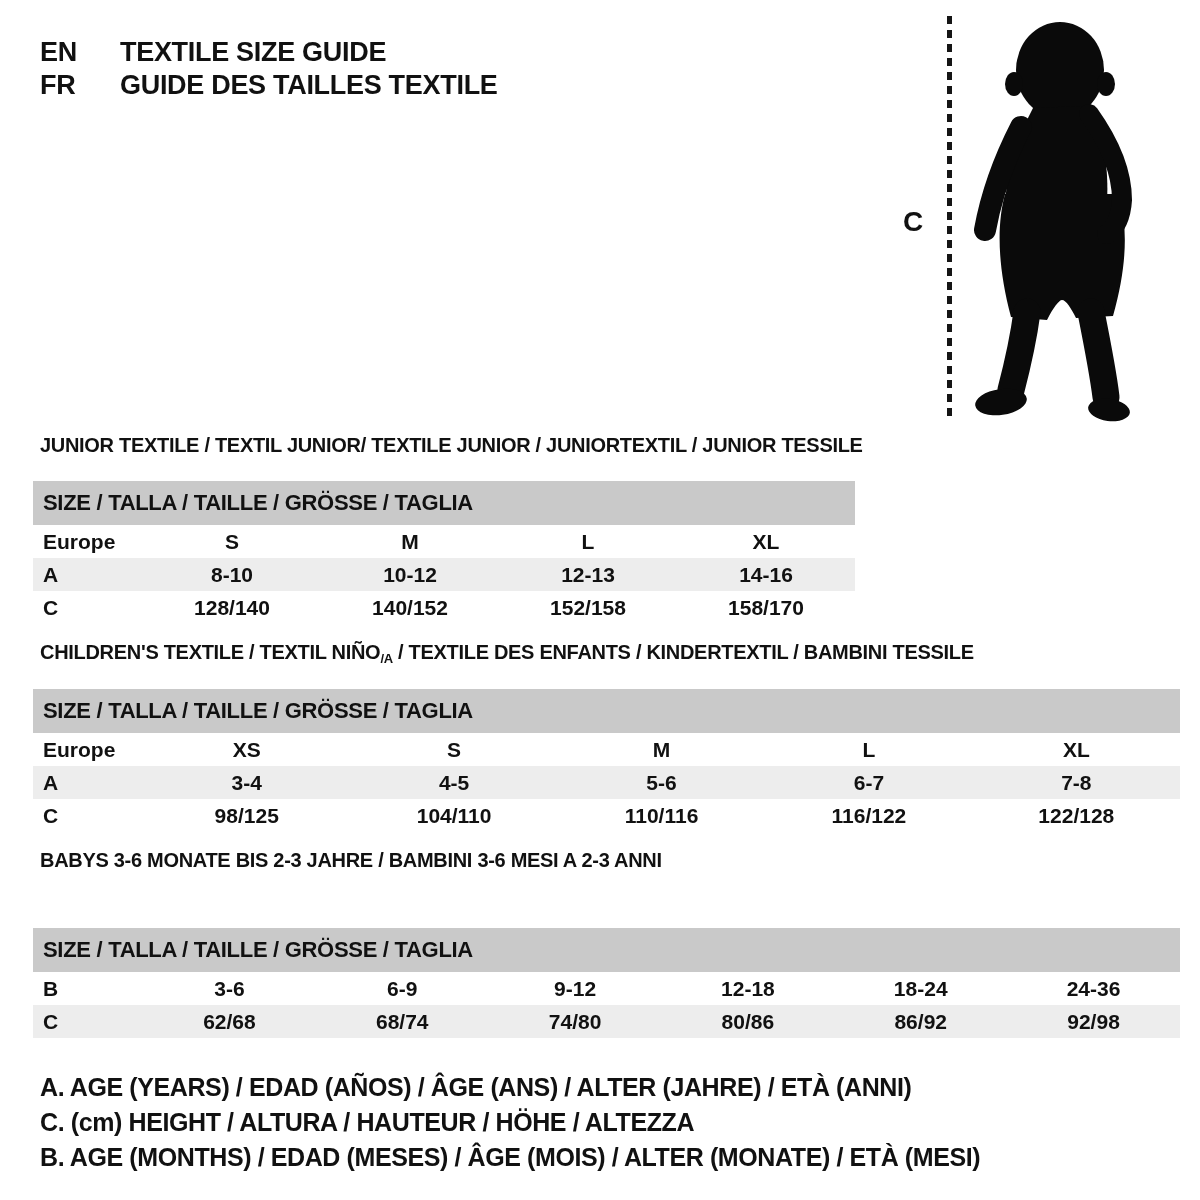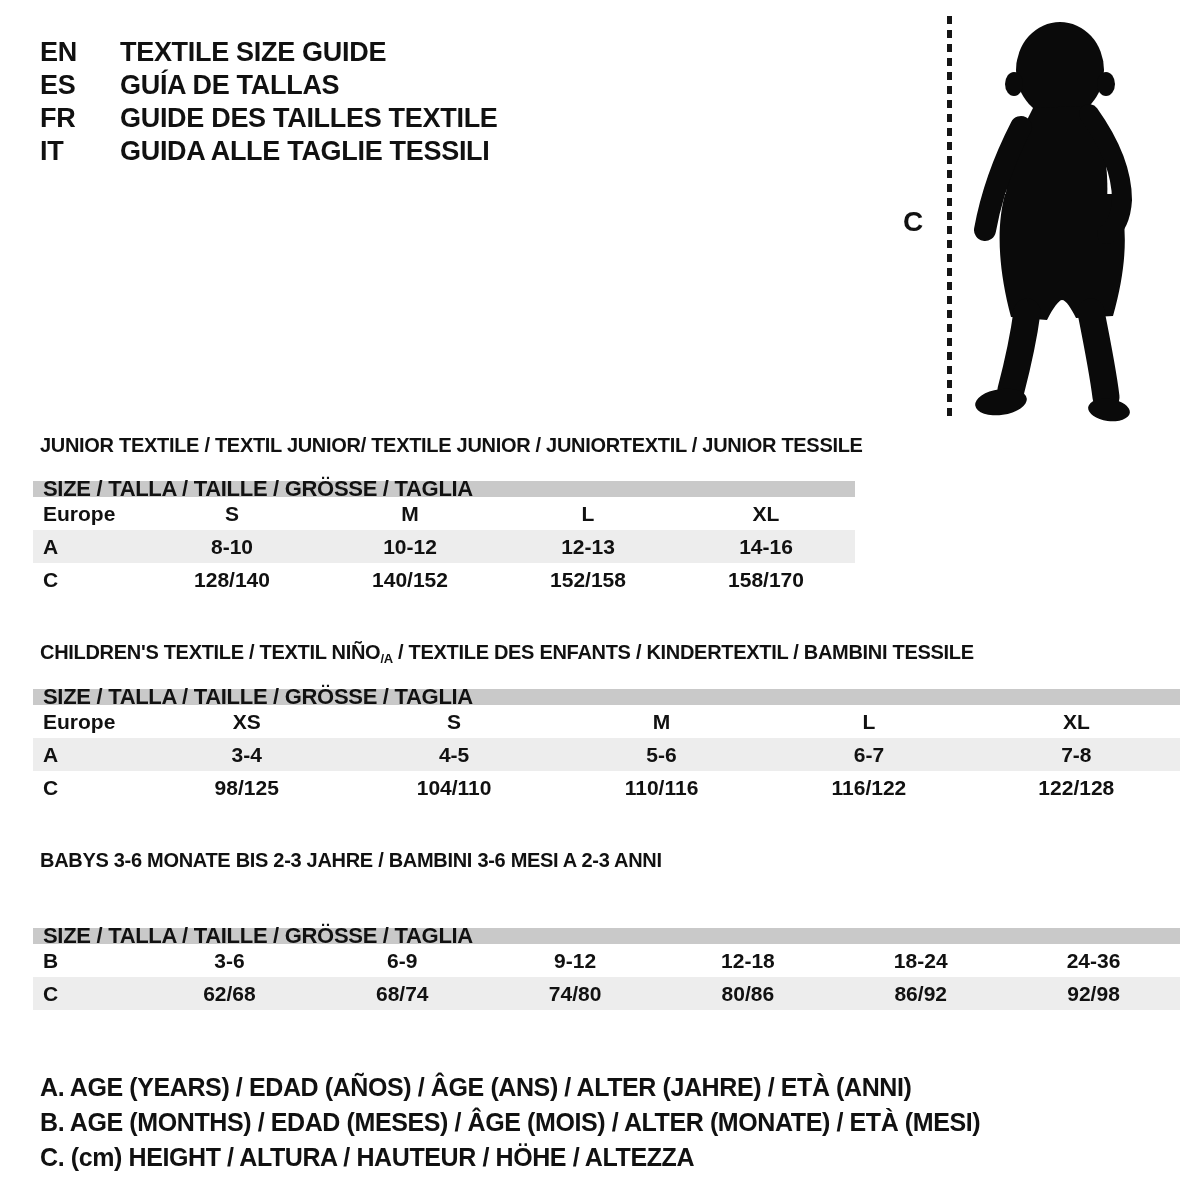--- a/index.html
+++ b/index.html
@@ -17,50 +17,42 @@
     position:absolute; left:947px; top:16px; width:5px; height:400px;
     background:repeating-linear-gradient(180deg,#151515 0px,#151515 8px,transparent 8px,transparent 14px);
   }
   .figure-c { position:absolute; left:903px; top:206px; font-size:28px; font-weight:bold; }
   .silhouette { position:absolute; left:957px; top:12px; width:215px; height:410px; }
   
   .sec-title { position:absolute; left:40px; font-size:20px; font-weight:bold; letter-spacing:-0.3px; white-space:nowrap; }
   .sec-title .subscript { font-size:13px; vertical-align:-4px; }
   
   .stable { position:absolute; left:33px; font-weight:bold; }
-  .thead { height:16px; background:#c9c9c9; display:flex; align-items:center; padding-left:10px; font-size:22px; letter-spacing:-0.3px; }
+  .thead { height:44px; background:#c9c9c9; display:flex; align-items:center; padding-left:10px; font-size:22px; letter-spacing:-0.3px; }
   .trow { display:flex; height:33px; align-items:center; font-size:21px; }
   .trow.band { background:#ededed; }
   .tlabel { width:110px; flex:none; padding-left:10px; }
   .tcell { flex:1; text-align:center; }
   
   .legend { position:absolute; left:40px; top:1070px; font-size:25px; font-weight:bold; letter-spacing:-0.4px; }
   .legend div { height:35px; display:flex; align-items:center; white-space:nowrap; }
 </style>
 </head>
 <body>
 
 <div class="page">
 
   <div class="lang-block">
     <div class="lang-row">
       <span class="lang-code">EN</span>
       <span>TEXTILE SIZE GUIDE</span>
     </div>
     <div class="lang-row">
-      <span class="lang-code">ES</span>
-      <span>GUÍA DE TALLAS</span>
-    </div>
-    <div class="lang-row">
       <span class="lang-code">FR</span>
       <span>GUIDE DES TAILLES TEXTILE</span>
-    </div>
-    <div class="lang-row">
-      <span class="lang-code">IT</span>
-      <span>GUIDA ALLE TAGLIE TESSILI</span>
     </div>
   </div>
 
   <span class="figure-c">C</span>
   <div class="measure-line"></div>
   <svg class="silhouette" viewBox="0 0 215 410" aria-hidden="true">
     <g fill="#0a0a0a" stroke="none">
       <ellipse cx="103" cy="58" rx="44" ry="48"></ellipse>
       <ellipse cx="57" cy="72" rx="9" ry="12"></ellipse>
       <ellipse cx="149" cy="72" rx="9" ry="12"></ellipse>
@@ -160,17 +152,17 @@
       <span class="tcell">68/74</span>
       <span class="tcell">74/80</span>
       <span class="tcell">80/86</span>
       <span class="tcell">86/92</span>
       <span class="tcell">92/98</span>
     </div>
   </div>
 
   <div class="legend">
     <div>A. AGE (YEARS) / EDAD (AÑOS) / ÂGE (ANS) / ALTER (JAHRE) / ETÀ (ANNI)</div>
+    <div>C. (cm) HEIGHT / ALTURA / HAUTEUR / HÖHE / ALTEZZA</div>
     <div>B. AGE (MONTHS) / EDAD (MESES) / ÂGE (MOIS) / ALTER (MONATE) / ETÀ (MESI)</div>
-    <div>C. (cm) HEIGHT / ALTURA / HAUTEUR / HÖHE / ALTEZZA</div>
   </div>
 
 </div>
 
 </body></html>

